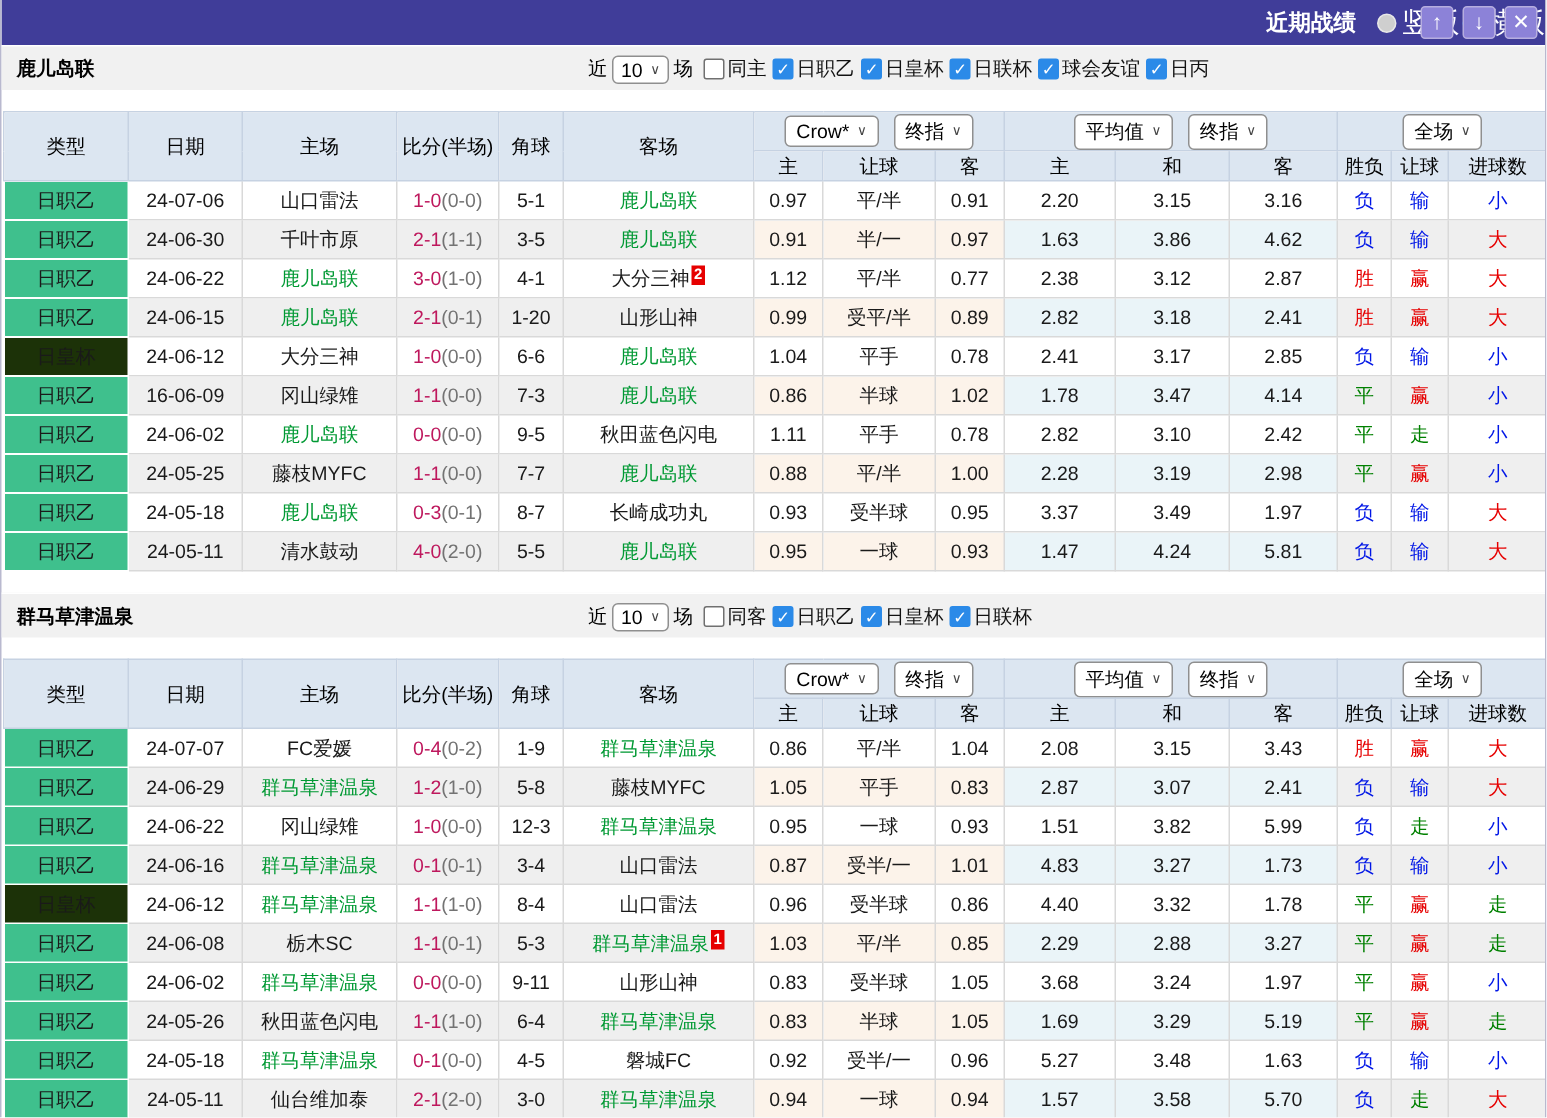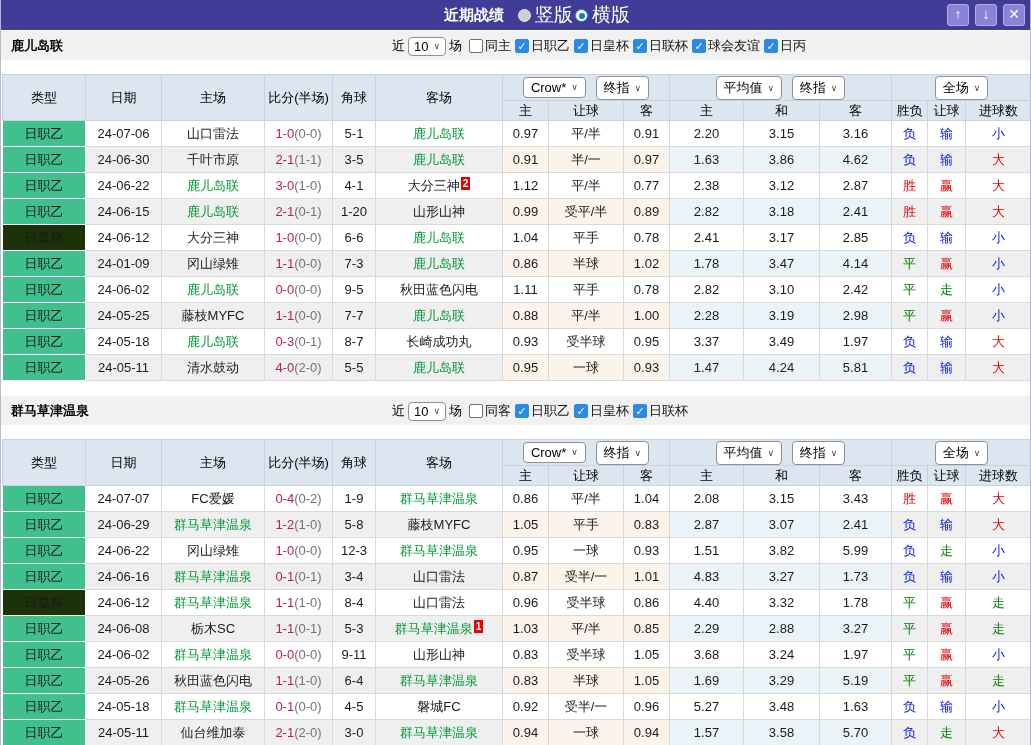--- a/index.html
+++ b/index.html
@@ -1,20 +1,20 @@
 <!DOCTYPE html>
 <html><head>
 <meta charset="utf-8">
 <style>
   * { box-sizing: border-box; margin: 0; padding: 0; }
   body { font-family: "Liberation Sans", "DejaVu Sans", sans-serif; background:#fff; }
   .app { width:1031px; height:745px; overflow:hidden; border-left:1px solid #b9b9cf; border-right:1px solid #b9b9cf; background:#fff; }
 
   
-  .titlebar { height:30px; background:#403d99; color:#fff; display:flex; align-items:center; justify-content:center; position:relative;padding-left:43px; }
+  .titlebar { height:30px; background:#403d99; color:#fff; display:flex; align-items:center; justify-content:flex-end; position:relative;padding-left:43px; }
   .titlebar .title { font-size:15px; font-weight:bold; }
   .radios { display:flex; align-items:center; font-size:19px; margin-left:14px; gap:2px;font-family:Liberation Serif, serif; }
   .radio-item { display:flex; align-items:center; cursor:pointer; }
   .radio { width:13px; height:13px; border-radius:50%; display:inline-block; margin-right:4px; position:relative; }
   .radio.unsel { background:#cfcfcf; border:1px solid #e8e8e8; }
   .radio.sel { background:#fff; border:1px solid #2a7fe0; }
   .radio.sel::after { content:""; position:absolute; left:3px; top:3px; width:6px; height:6px; border-radius:50%; background:#1a6fe8; }
   .win-btns { position:absolute; right:5px; top:4px; display:flex; gap:6px; }
   .win-btn { width:22px; height:22px; background:#8c82d8; border:1px solid #b6addf; border-radius:3px; color:#fff; font-size:14px; line-height:19px; text-align:center; font-weight:bold; cursor:pointer; }
 
@@ -259,21 +259,21 @@
             <td class="crow">0.78</td>
             <td class="avg">2.41</td>
             <td class="avg">3.17</td>
             <td class="avg">2.85</td>
             <td class="res b">负</td>
             <td class="res b">输</td>
             <td class="res b">小</td>
           </tr>
           <tr class="alt">
             <td class="type lg">日职乙</td>
-            <td class="">24-01-09</td>
+            <td class="">16-06-09</td>
             <td class="team"><span>冈山绿雉</span></td>
             <td class="score"><span class="ft">1-1</span><span class="ht">(0-0)</span></td>
             <td class="">7-3</td>
             <td class="team"><span class="focus">鹿儿岛联</span></td>
             <td class="crow">0.86</td>
             <td class="crow">半球</td>
             <td class="crow">1.02</td>
             <td class="avg">1.78</td>
             <td class="avg">3.47</td>
             <td class="avg">4.14</td>

